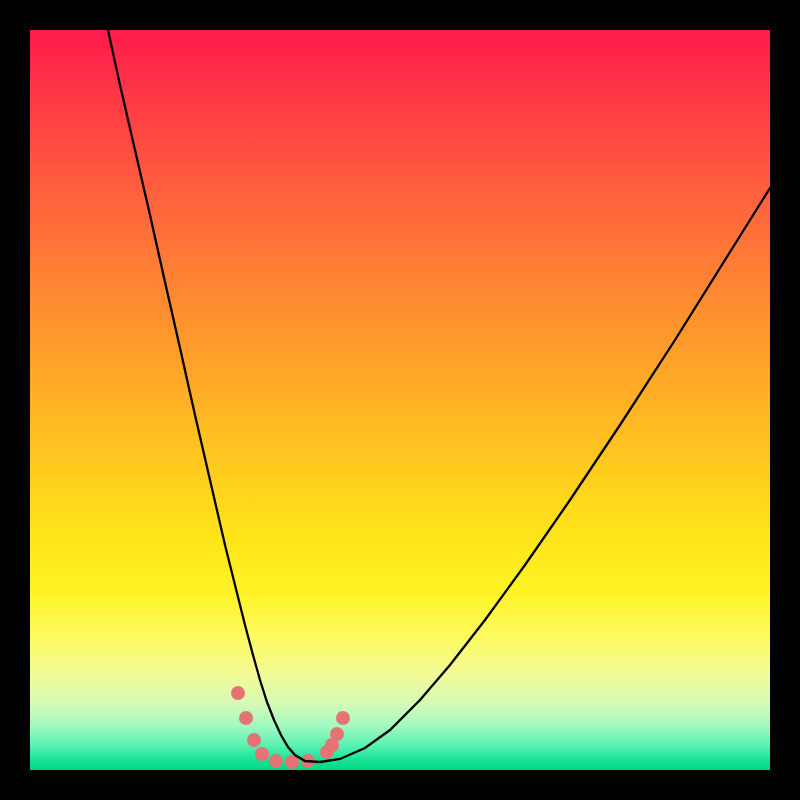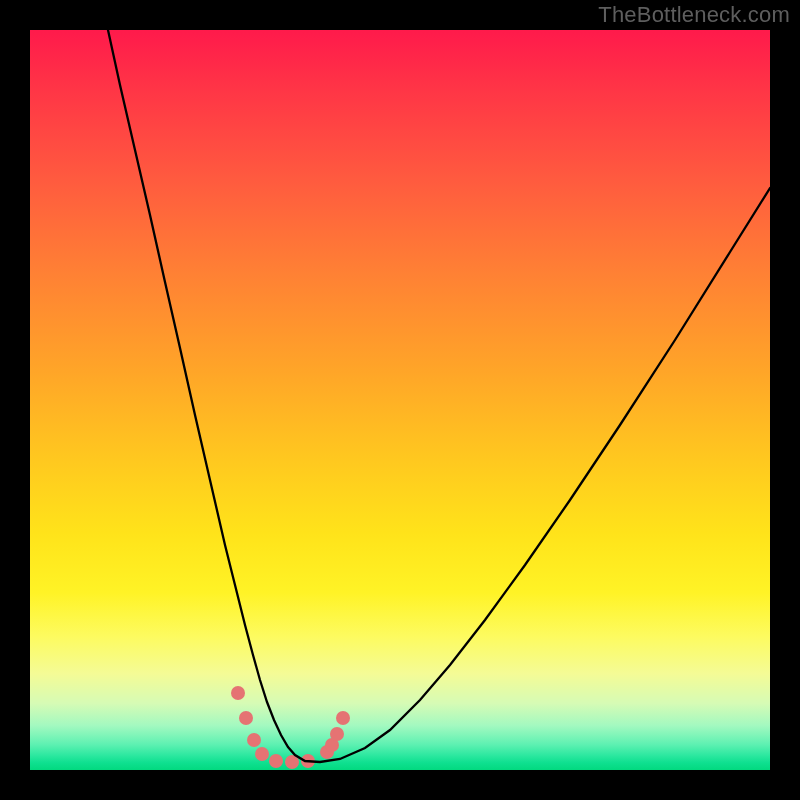--- a/index.html
+++ b/index.html
@@ -62,21 +62,20 @@
   }
   svg.curve {
     position: absolute;
     inset: 0;
   }
 </style>
 </head>
 <body>
 
 <div class="frame">
-  <div class="watermark">TheBottleneck.com</div>
   <div class="plot">
     <div class="gradient"></div>
     <svg class="curve" viewBox="0 0 740 740" preserveAspectRatio="none">
       <g id="markers-group">
           <circle cx="208" cy="663" r="7" fill="#e57373"></circle>
           <circle cx="216" cy="688" r="7" fill="#e57373"></circle>
           <circle cx="224" cy="710" r="7" fill="#e57373"></circle>
           <circle cx="232" cy="724" r="7" fill="#e57373"></circle>
           <circle cx="246" cy="731" r="7" fill="#e57373"></circle>
           <circle cx="262" cy="732" r="7" fill="#e57373"></circle>

